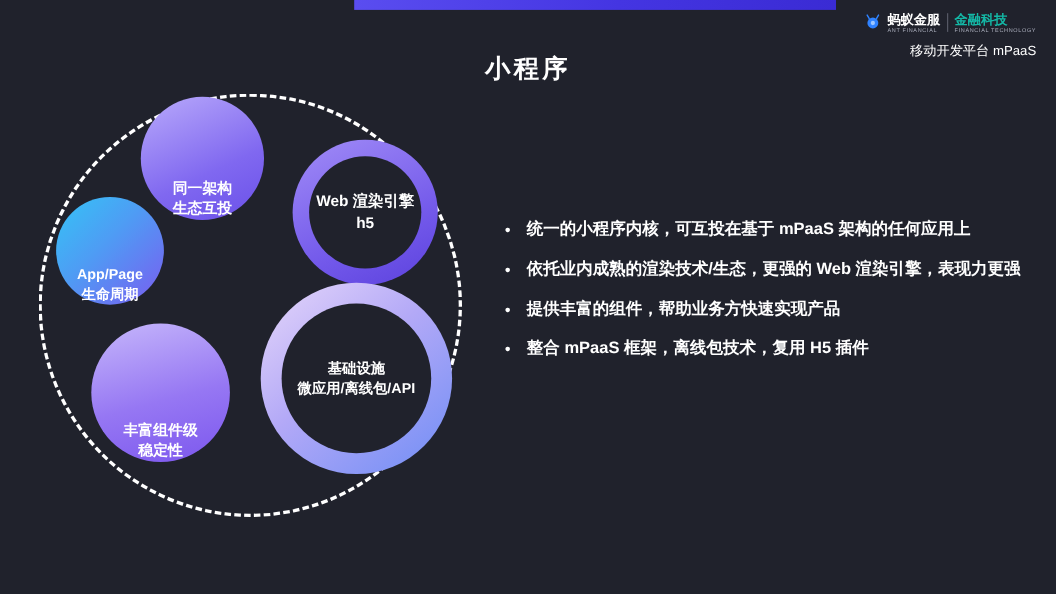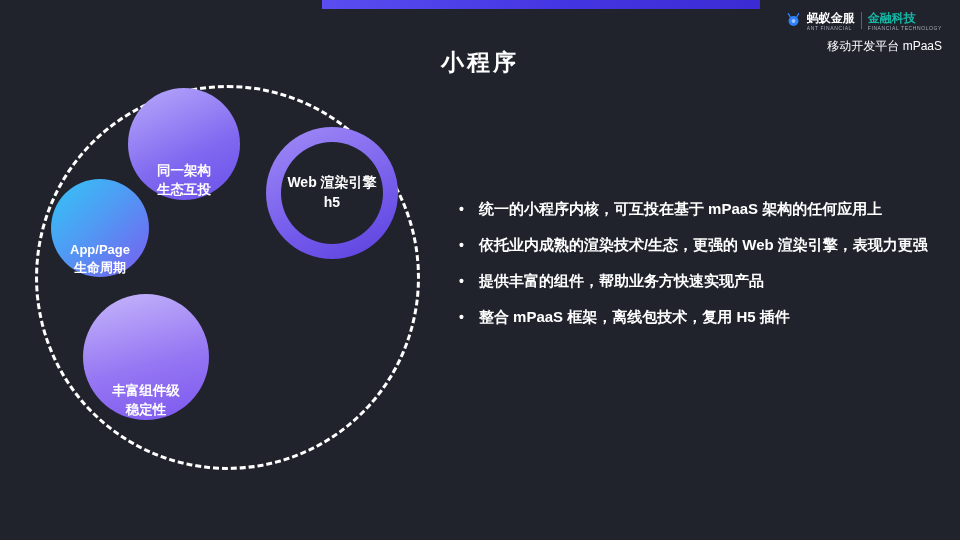--- a/index.html
+++ b/index.html
@@ -163,20 +163,28 @@
     </div>
   </div>
 
   <div class="bubble b-components">
     <div class="lines">
       <span>丰富组件级</span>
       <span>稳定性</span>
     </div>
   </div>
 
+  <div class="bubble b-infra">
+    <div class="ring-inner">
+      <div class="lines">
+        <span>基础设施</span>
+        <span>微应用/离线包/API</span>
+      </div>
+    </div>
+  </div>
 </div>
 
 <ul class="bullets">
   <li>
       <span>统一的小程序内核，可互投在基于 mPaaS 架构的任何应用上</span>
     </li>
   <li>
       <span>依托业内成熟的渲染技术/生态，更强的 Web 渲染引擎，表现力更强</span>
     </li>
   <li>

